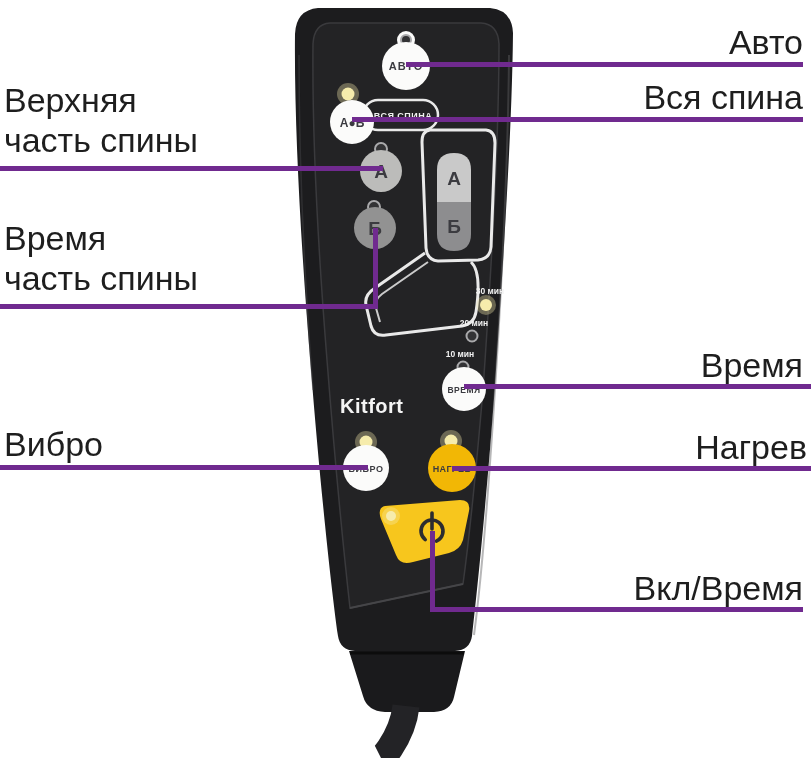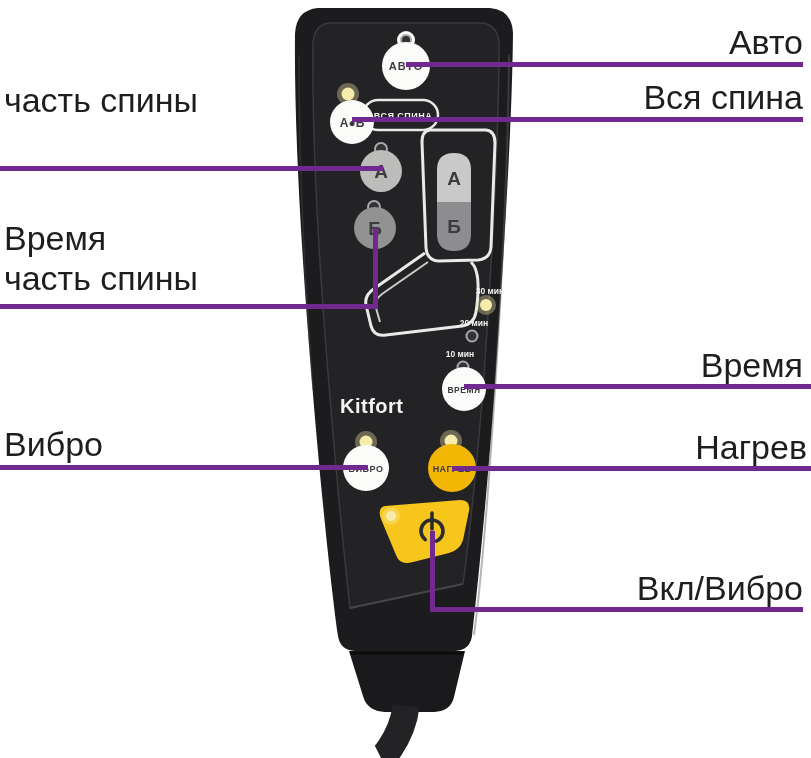--- a/index.html
+++ b/index.html
@@ -129,23 +129,24 @@
   <div class="line" style="left:0;top:304px;width:378px"></div>
   <div class="line" style="left:464px;top:384px;width:347px"></div>
   <div class="line" style="left:0;top:465px;width:368px"></div>
   <div class="line" style="left:452px;top:466px;width:359px"></div>
   <div class="vline" style="left:430px;top:531px;height:81px"></div>
   <div class="line" style="left:430px;top:607px;width:373px"></div>
 
   <div class="callout right" style="right:8px;top:22px">Авто</div>
   <div class="callout right" style="right:8px;top:77px">Вся спина</div>
   <div class="callout" style="left:4px;top:80px">
+    <span style="display:block">Верхняя</span>
     <span style="display:block">часть спины</span>
   </div>
   <div class="callout" style="left:4px;top:218px">
     <span style="display:block">Время</span>
     <span style="display:block">часть спины</span>
   </div>
   <div class="callout right" style="right:8px;top:345px">Время</div>
   <div class="callout" style="left:4px;top:424px">Вибро</div>
   <div class="callout right" style="right:4px;top:427px">Нагрев</div>
-  <div class="callout right" style="right:8px;top:568px">Вкл/Вибро</div>
+  <div class="callout right" style="right:8px;top:568px">Вкл/Время</div>
 </div>
 
 </body></html>

